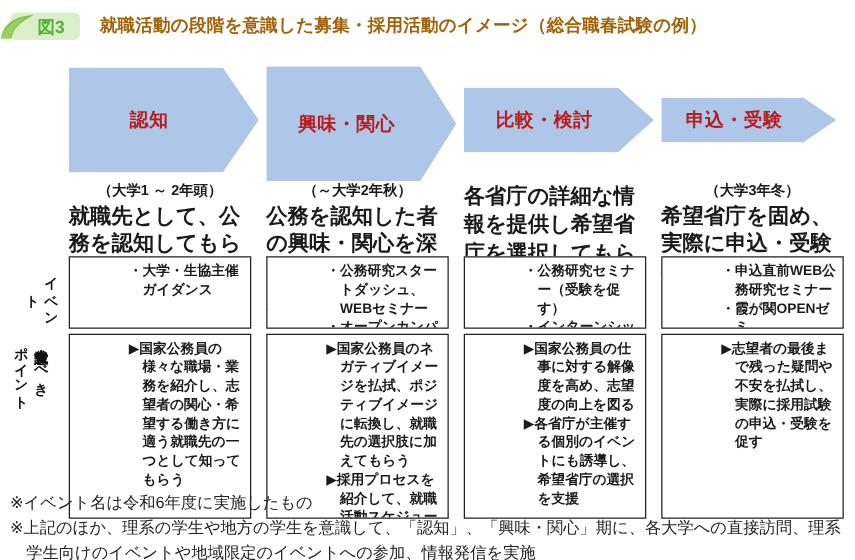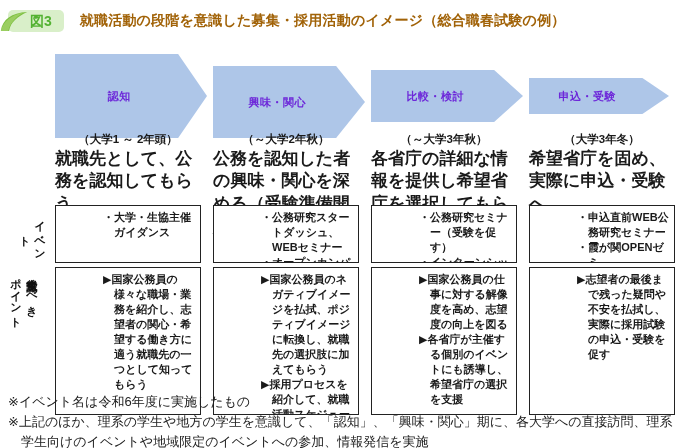--- a/index.html
+++ b/index.html
@@ -22,28 +22,28 @@
 
   
   .cols{position:absolute;left:55px;display:flex;gap:12px;}
   .col{width:146px;flex:none;}
 
   
   .arrows-row{top:50px;height:92px;}
   .arrow{width:152px;background:var(--arrow-fill);
     clip-path:polygon(0 0,81% 0,100% 50%,81% 100%,0 100%);
     display:flex;align-items:center;justify-content:center;padding-right:16%;
-    font-size:11px;font-weight:600;color:#6d28d9;letter-spacing:.5px;}
+    font-size:15px;font-weight:600;color:#b91c1c;letter-spacing:.5px;}
   .col:nth-child(1) .arrow{height:84px;margin-top:4px;}
-  .col:nth-child(2) .arrow{height:72px;margin-top:16px;}
+  .col:nth-child(2) .arrow{height:92px;margin-top:3px;}
   .col:nth-child(3) .arrow{height:52px;margin-top:20px;}
   .col:nth-child(4) .arrow{height:36px;margin-top:28px;width:140px;}
 
   
-  .period-row{top:132px;}
+  .period-row{top:146px;}
   .period{font-size:11.5px;font-weight:600;text-align:center;line-height:1.35;}
   .goal{font-size:17px;font-weight:600;text-align:left;line-height:1.35;}
 
   
   .events-row{top:205px;}
   .points-row{top:267px;}
   .box{border:1.3px solid #222;background:#fff;padding:4px 5px;font-size:11px;
     font-weight:600;line-height:1.36;}
   .events-row .box{height:58px;overflow:hidden;}
   .points-row .box{height:148px;overflow:hidden;}
@@ -93,21 +93,20 @@
   <div class="cols period-row">
     <div class="col">
       <div class="period">（大学1 ～ 2年頭）</div>
       <div class="goal">就職先として、公務を認知してもらう</div>
     </div>
     <div class="col">
       <div class="period">（～大学2年秋）</div>
       <div class="goal">公務を認知した者の興味・関心を深める（受験準備開始）</div>
     </div>
     <div class="col">
-      <div class="period">（～大学3年秋）</div>
       <div class="goal">各省庁の詳細な情報を提供し希望省庁を選択してもらう</div>
     </div>
     <div class="col">
       <div class="period">（大学3年冬）</div>
       <div class="goal">希望省庁を固め、実際に申込・受験へ</div>
     </div>
   </div>
 
   <div class="vlabel events-label">イベント</div>
 

